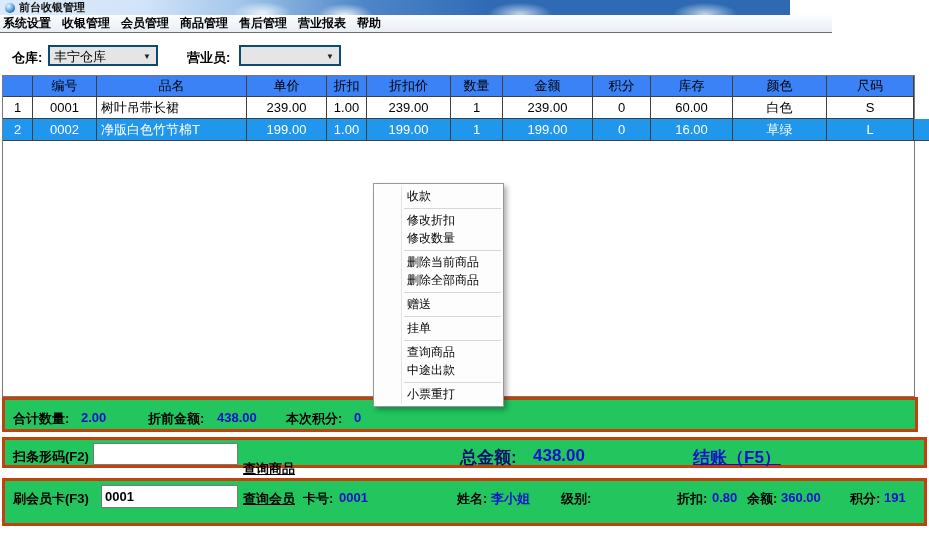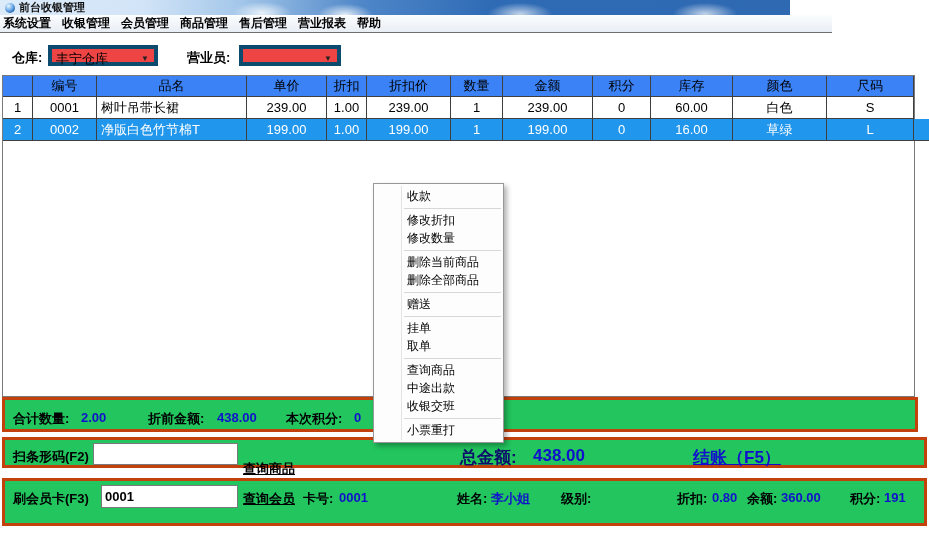--- a/index.html
+++ b/index.html
@@ -33,21 +33,21 @@
     display:flex; align-items:center; 
   }
   .menubar .mi {
     font-size:12px; color:#000; font-weight:bold; padding:0 3px; margin-right:5px;
     line-height:17px; white-space:nowrap; cursor:default;
   }
 
   
   .tlabel { position:absolute; font-size:13px; font-weight:bold; color:#000; white-space:nowrap; }
   .combo {
-    position:absolute; height:21px; background:#ef4444; border:4px solid #0c4a6e;
+    position:absolute; height:21px; background:#e5e5e5; border:2px solid #0c4a6e;
     font-size:13px; line-height:19px; padding-left:4px; color:#000;
   }
   .combo .arrow {
     position:absolute; right:2px; top:0; width:14px; height:19px;
     font-size:8px; line-height:19px; text-align:center; color:#222;
   }
 
   
   .grid { position:absolute; left:2px; top:75px; width:913px; height:322px; border:1px solid #7a7a7a; background:#fff; }
   .grid-head { display:flex; height:21px; background:#3b82f6; border-bottom:1px solid #3f3f3f; width:911px; }
@@ -167,25 +167,23 @@
     <div class="ctx-sep"></div>
     <div class="ctx-item">修改折扣</div>
     <div class="ctx-item">修改数量</div>
     <div class="ctx-sep"></div>
     <div class="ctx-item">删除当前商品</div>
     <div class="ctx-item">删除全部商品</div>
     <div class="ctx-sep"></div>
     <div class="ctx-item">赠送</div>
     <div class="ctx-sep"></div>
     <div class="ctx-item">挂单</div>
-    <div class="ctx-item">取单</div>
     <div class="ctx-sep"></div>
     <div class="ctx-item">查询商品</div>
     <div class="ctx-item">中途出款</div>
-    <div class="ctx-item">收银交班</div>
     <div class="ctx-sep"></div>
     <div class="ctx-item">小票重打</div>
   </div>
 
   <div class="panel" id="summary-panel">
     <span class="fld" style="left:8px; top:10px;">合计数量:</span>
     <span class="fld blue" style="left:76px; top:10px;">2.00</span>
     <span class="fld" style="left:143px; top:10px;">折前金额:</span>
     <span class="fld blue" style="left:212px; top:10px;">438.00</span>
     <span class="fld" style="left:281px; top:10px;">本次积分:</span>

